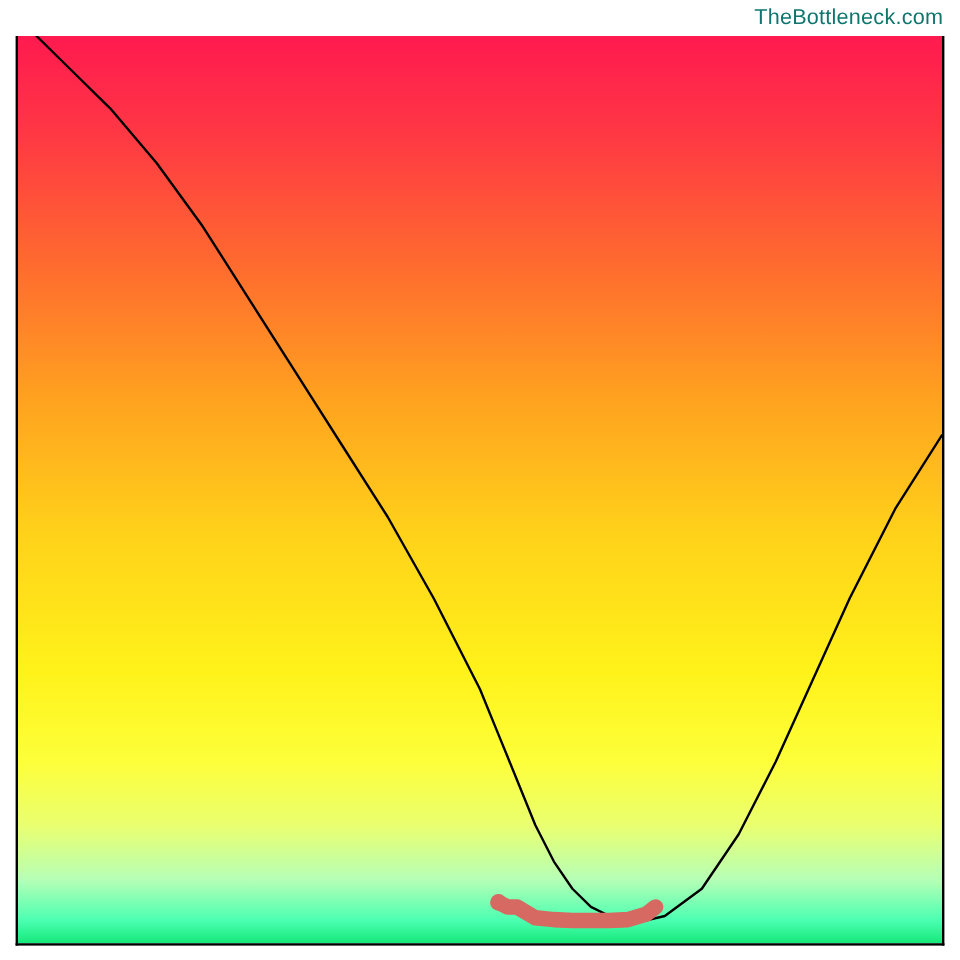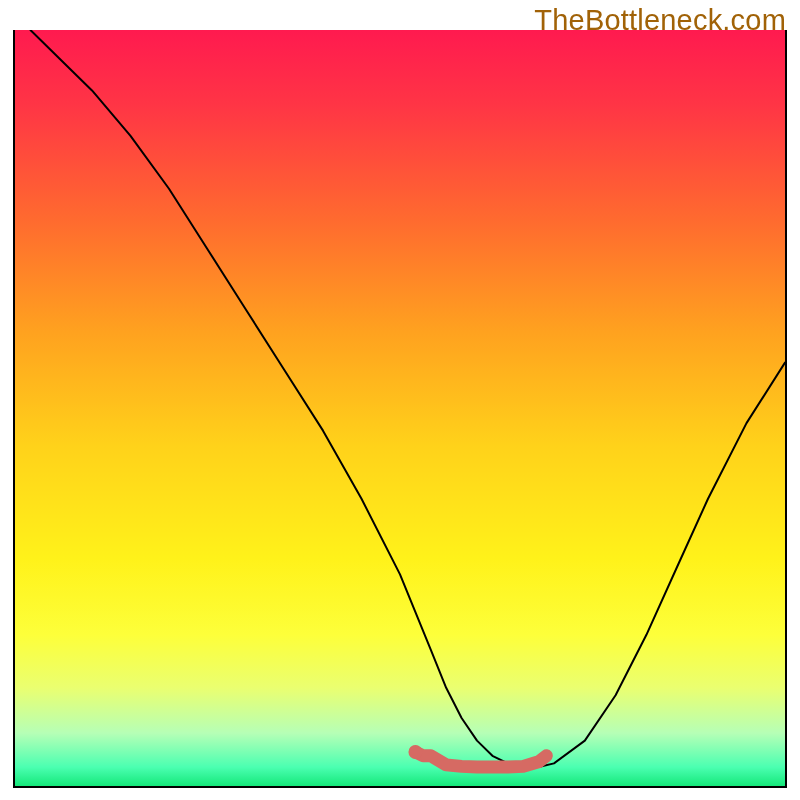--- a/index.html
+++ b/index.html
@@ -8,22 +8,22 @@
     height: 800px;
     background: #fff;
     font-family: Arial, Helvetica, sans-serif;
     position: relative;
     overflow: hidden;
   }
   .watermark {
     position: absolute;
     top: 4px;
     right: 14px;
-    font-size: 29px;
-    color: #a16207;
+    font-size: 18px;
+    color: #0f766e;
     font-weight: 400;
     letter-spacing: 0.2px;
     z-index: 10;
   }
   .plot-frame {
     position: absolute;
     left: 13px;
     top: 30px;
     width: 774px;
     height: 758px;

